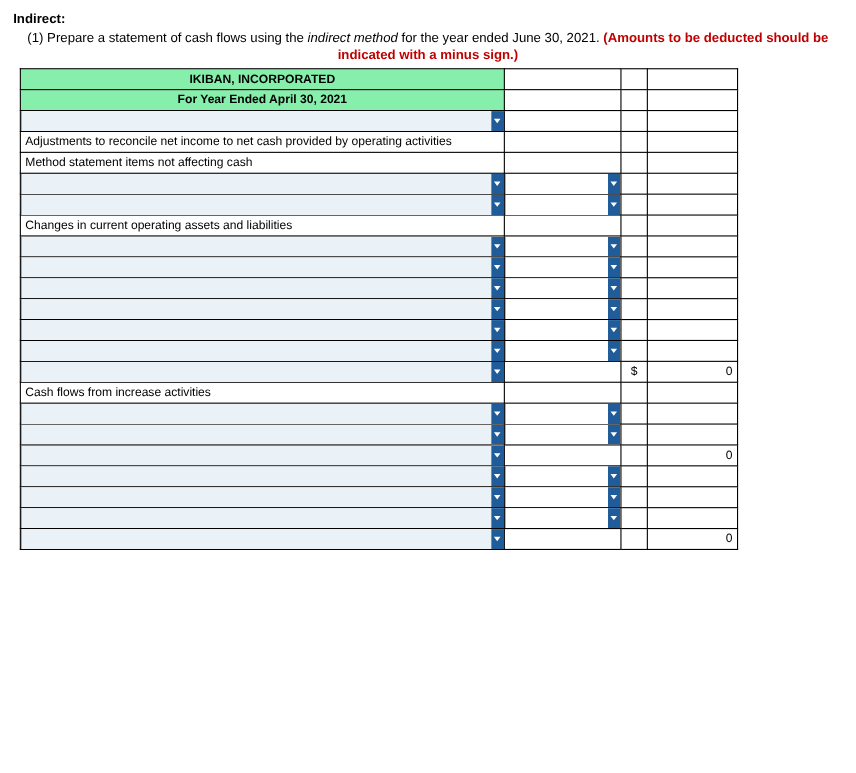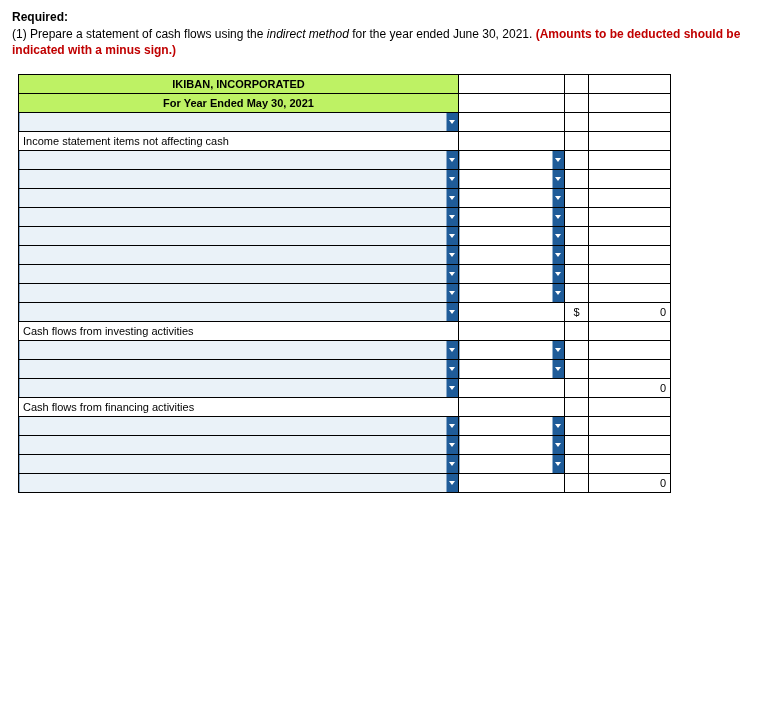--- a/index.html
+++ b/index.html
@@ -6,21 +6,21 @@
     font-family: Arial, Helvetica, sans-serif;
     font-size: 11px;
     color: #000;
     margin: 0;
     padding: 10px 12px;
     width: 778px;
     box-sizing: border-box;
     background: #fff;
   }
   .req-title { font-weight: bold; font-size: 12px; margin-bottom: 2px; }
-  .req-text { font-size: 12px; margin-bottom: 16px; line-height: 1.35; }
+  .req-text { font-size: 12px; margin-bottom: 4px; line-height: 1.35; text-align: center; }
   .italic { font-style: italic; }
   .red-bold { color: #c00000; font-weight: bold; }
   table.sheet {
     border-collapse: collapse;
     table-layout: fixed;
     margin-left: 6px;
   }
   table.sheet col.desc { width: 440px; }
   table.sheet col.amt1 { width: 106px; }
   table.sheet col.sym  { width: 24px;  }
@@ -30,21 +30,21 @@
     height: 19px;
     padding: 0 4px;
     vertical-align: middle;
     overflow: hidden;
     white-space: nowrap;
     box-sizing: border-box;
   }
   td.header-row {
     text-align: center;
     font-weight: bold;
-    background: #bef264;
+    background: #86efac;
   }
   td.noborder { border: none; }
   td.num { text-align: right; }
   td.sym { text-align: center; }
   td.indent1 { padding-left: 10px; }
   
   td.dropdown {
     background: linear-gradient(to right, #eaf2f8 0, #eaf2f8 calc(100% - 12px), #1f5c99 calc(100% - 12px), #1f5c99 100%);
     padding-left: 10px;
     position: relative;
@@ -70,69 +70,81 @@
     top: 50%;
     margin-top: -2px;
     border-left: 3px solid transparent;
     border-right: 3px solid transparent;
     border-top: 4px solid #fff;
   }
 </style>
 </head>
 <body>
 
-<div class="req-title">Required:</div>
+<div class="req-title">Indirect:</div>
 <div class="req-text">
   <span>(1) </span><span>Prepare a statement of cash flows using the </span><span class="italic">indirect method</span><span> for the year ended June 30, 2021. </span><span class="red-bold">(Amounts to be deducted should be indicated with a minus sign.)</span>
 </div>
 
 <table class="sheet">
   <colgroup>
     <col class="desc">
       <col class="amt1">
       <col class="sym">
       <col class="amt2">
   </colgroup>
 
   <tbody>
       <tr>
     <td class="header-row">IKIBAN, INCORPORATED</td>
     <td class="noborder"></td>
         <td class="noborder"></td>
         <td class="noborder"></td>
   </tr>
   <tr>
-    <td class="header-row">For Year Ended May 30, 2021</td>
+    <td class="header-row">For Year Ended April 30, 2021</td>
     <td class="noborder"></td>
         <td class="noborder"></td>
         <td class="noborder"></td>
   </tr>
 
   <tr>
     <td class="dropdown"></td>
     <td class="noborder"></td>
     <td></td>
     <td class="num"></td>
   </tr>
   <tr>
-    <td class="indent1">Income statement items not affecting cash</td>
+    <td class="indent1">Adjustments to reconcile net income to net cash provided by operating activities</td>
+    <td class="noborder"></td>
+        <td class="noborder"></td>
+        <td class="noborder"></td>
+  </tr>
+  <tr>
+    <td class="indent1">Method statement items not affecting cash</td>
     <td class="noborder"></td>
         <td class="noborder"></td>
         <td class="noborder"></td>
   </tr>
   <tr>
     <td class="dropdown"></td>
     <td class="dropdown-amt"></td>
     <td class="noborder"></td>
         <td class="noborder"></td>
   </tr>
   <tr>
     <td class="dropdown"></td>
     <td class="dropdown-amt"></td>
     <td class="noborder"></td>
+        <td class="noborder"></td>
+  </tr>
+  <tr>
+    <td class="indent1">Changes in current operating assets and liabilities</td>
+    <td class="noborder"></td>
+        <td class="noborder"></td>
         <td class="noborder"></td>
   </tr>
   <tr>
         <td class="dropdown"></td>
         <td class="dropdown-amt"></td>
         <td class="noborder"></td>
         <td class="noborder"></td>
       </tr>
   <tr>
         <td class="dropdown"></td>
@@ -165,21 +177,21 @@
         <td class="noborder"></td>
       </tr>
   <tr>
     <td class="dropdown"></td>
     <td class="noborder"></td>
     <td class="sym">$</td>
     <td class="num">0</td>
   </tr>
 
   <tr>
-    <td>Cash flows from investing activities</td>
+    <td>Cash flows from increase activities</td>
     <td class="noborder"></td>
         <td class="noborder"></td>
         <td class="noborder"></td>
   </tr>
   <tr>
         <td class="dropdown"></td>
         <td class="dropdown-amt"></td>
         <td class="noborder"></td>
         <td class="noborder"></td>
       </tr>
@@ -190,26 +202,20 @@
         <td class="noborder"></td>
       </tr>
   <tr>
     <td class="dropdown"></td>
     <td class="noborder"></td>
     <td></td>
     <td class="num">0</td>
   </tr>
 
   <tr>
-    <td>Cash flows from financing activities</td>
-    <td class="noborder"></td>
-        <td class="noborder"></td>
-        <td class="noborder"></td>
-  </tr>
-  <tr>
         <td class="dropdown"></td>
         <td class="dropdown-amt"></td>
         <td class="noborder"></td>
         <td class="noborder"></td>
       </tr>
   <tr>
         <td class="dropdown"></td>
         <td class="dropdown-amt"></td>
         <td class="noborder"></td>
         <td class="noborder"></td>

